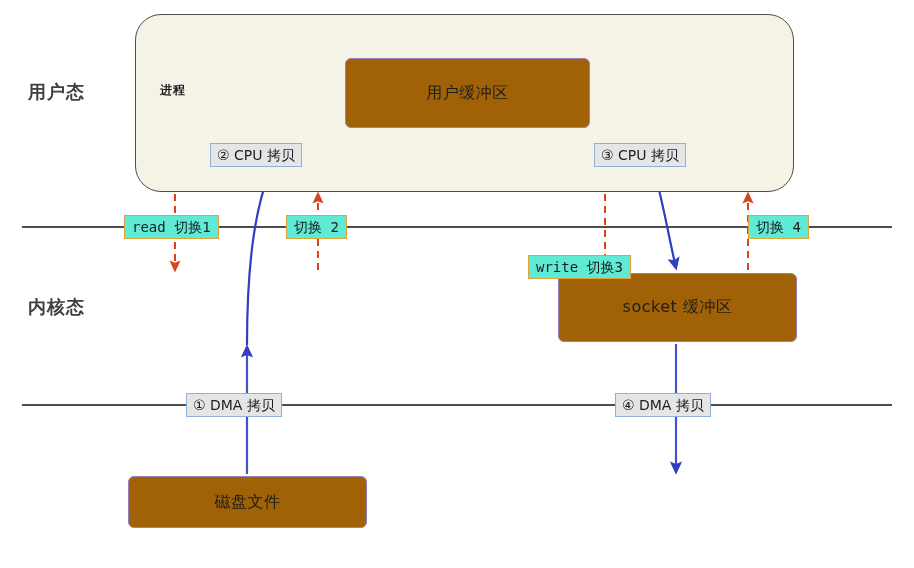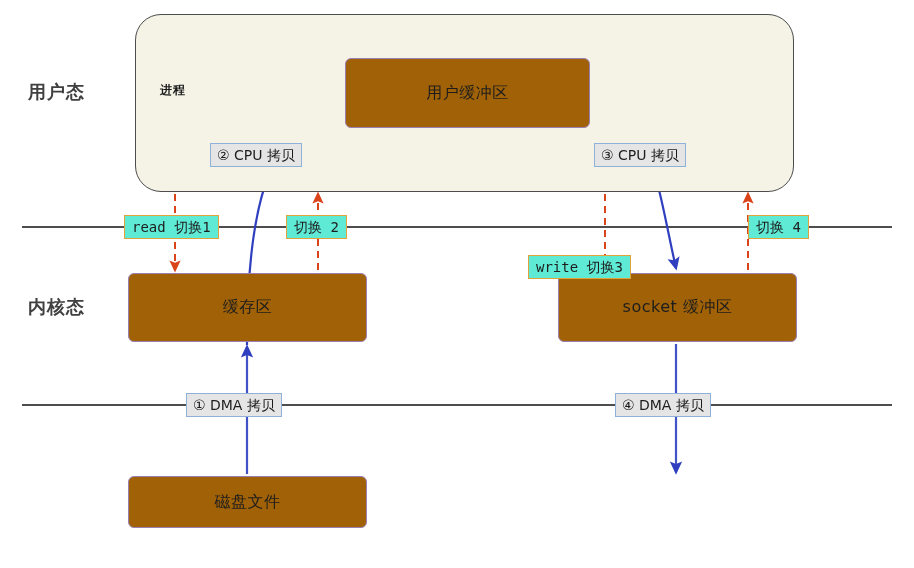--- a/index.html
+++ b/index.html
@@ -108,21 +108,20 @@
   </svg>
 
   <div class="side-label" style="left:28px;top:80px;">用户态</div>
   <div class="side-label" style="left:28px;top:295px;">内核态</div>
 
   <div class="process-box" style="left:135px;top:14px;width:659px;height:178px;"></div>
   <div class="process-title" style="left:160px;top:82px;">进程</div>
 
   <div class="mem-box" style="left:345px;top:58px;width:245px;height:70px;">用户缓冲区</div>
 
-  <div class="mem-box" style="left:128px;top:273px;width:239px;height:69px;">缓存区</div>
 
   <div class="mem-box" style="left:558px;top:273px;width:239px;height:69px;">socket 缓冲区</div>
 
   <div class="mem-box" style="left:128px;top:476px;width:239px;height:52px;">磁盘文件</div>
 
 
   <div class="switch-tag" style="left:124px;top:215px;">read 切换1</div>
   <div class="switch-tag" style="left:286px;top:215px;">切换 2</div>
   <div class="switch-tag" style="left:528px;top:215px;margin-top:40px;">write 切换3</div>
   <div class="switch-tag" style="left:716px;top:215px;margin-left:32px;">切换 4</div>

